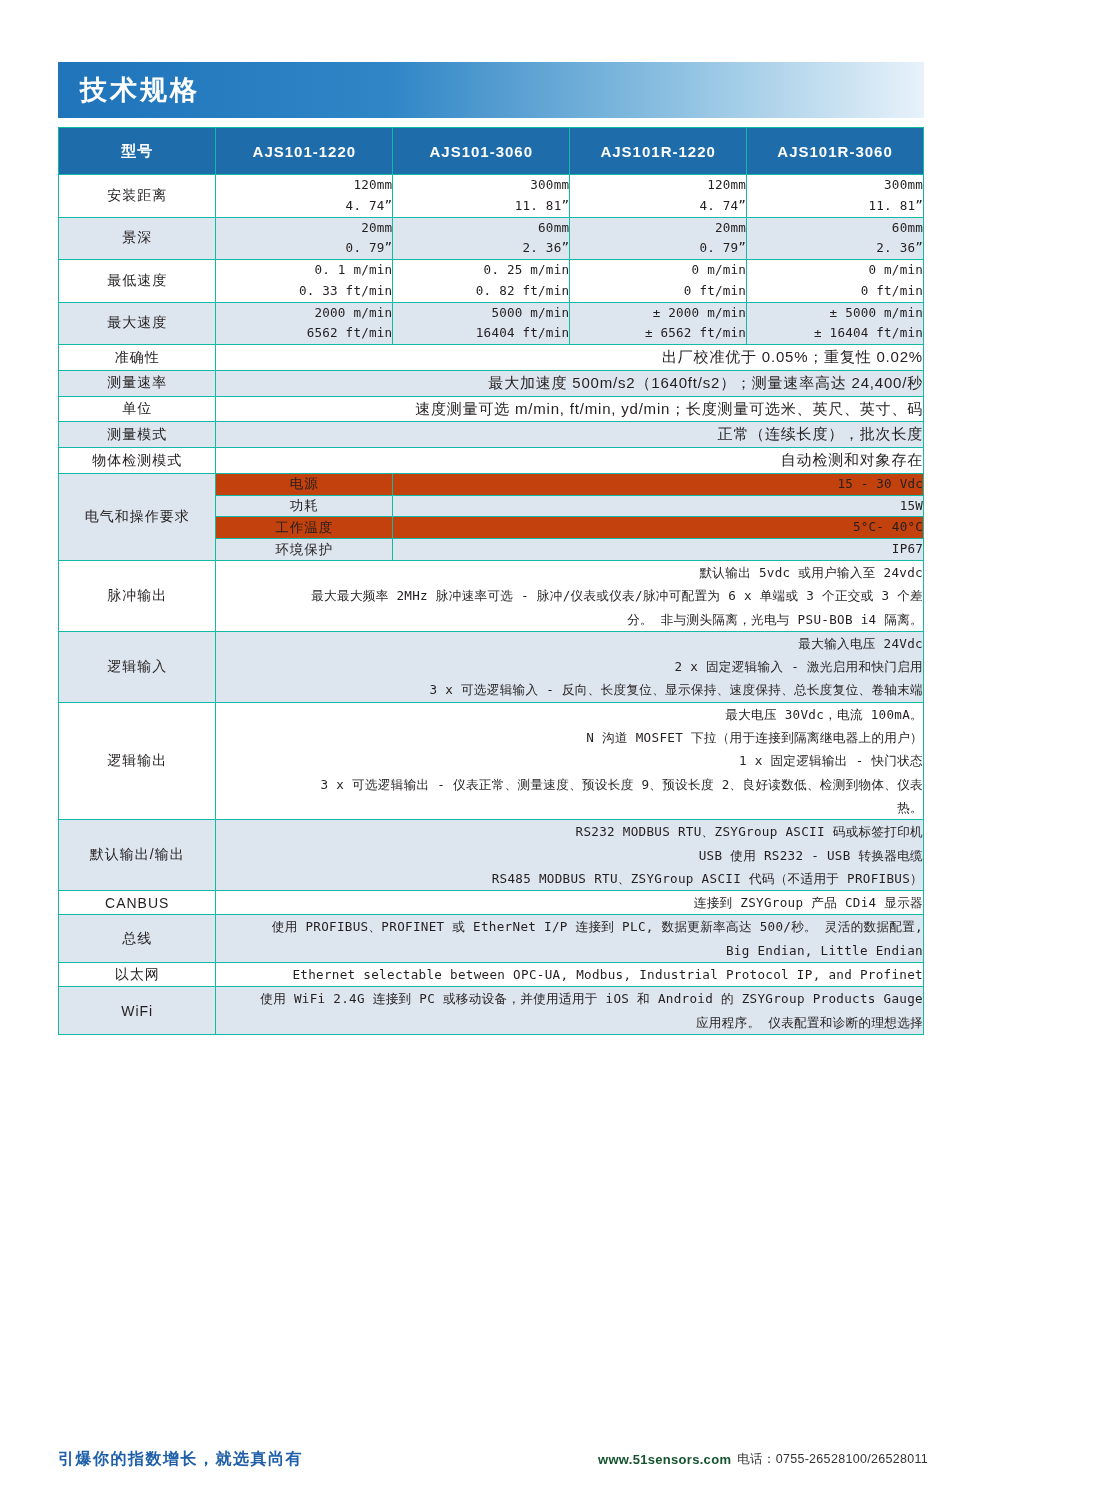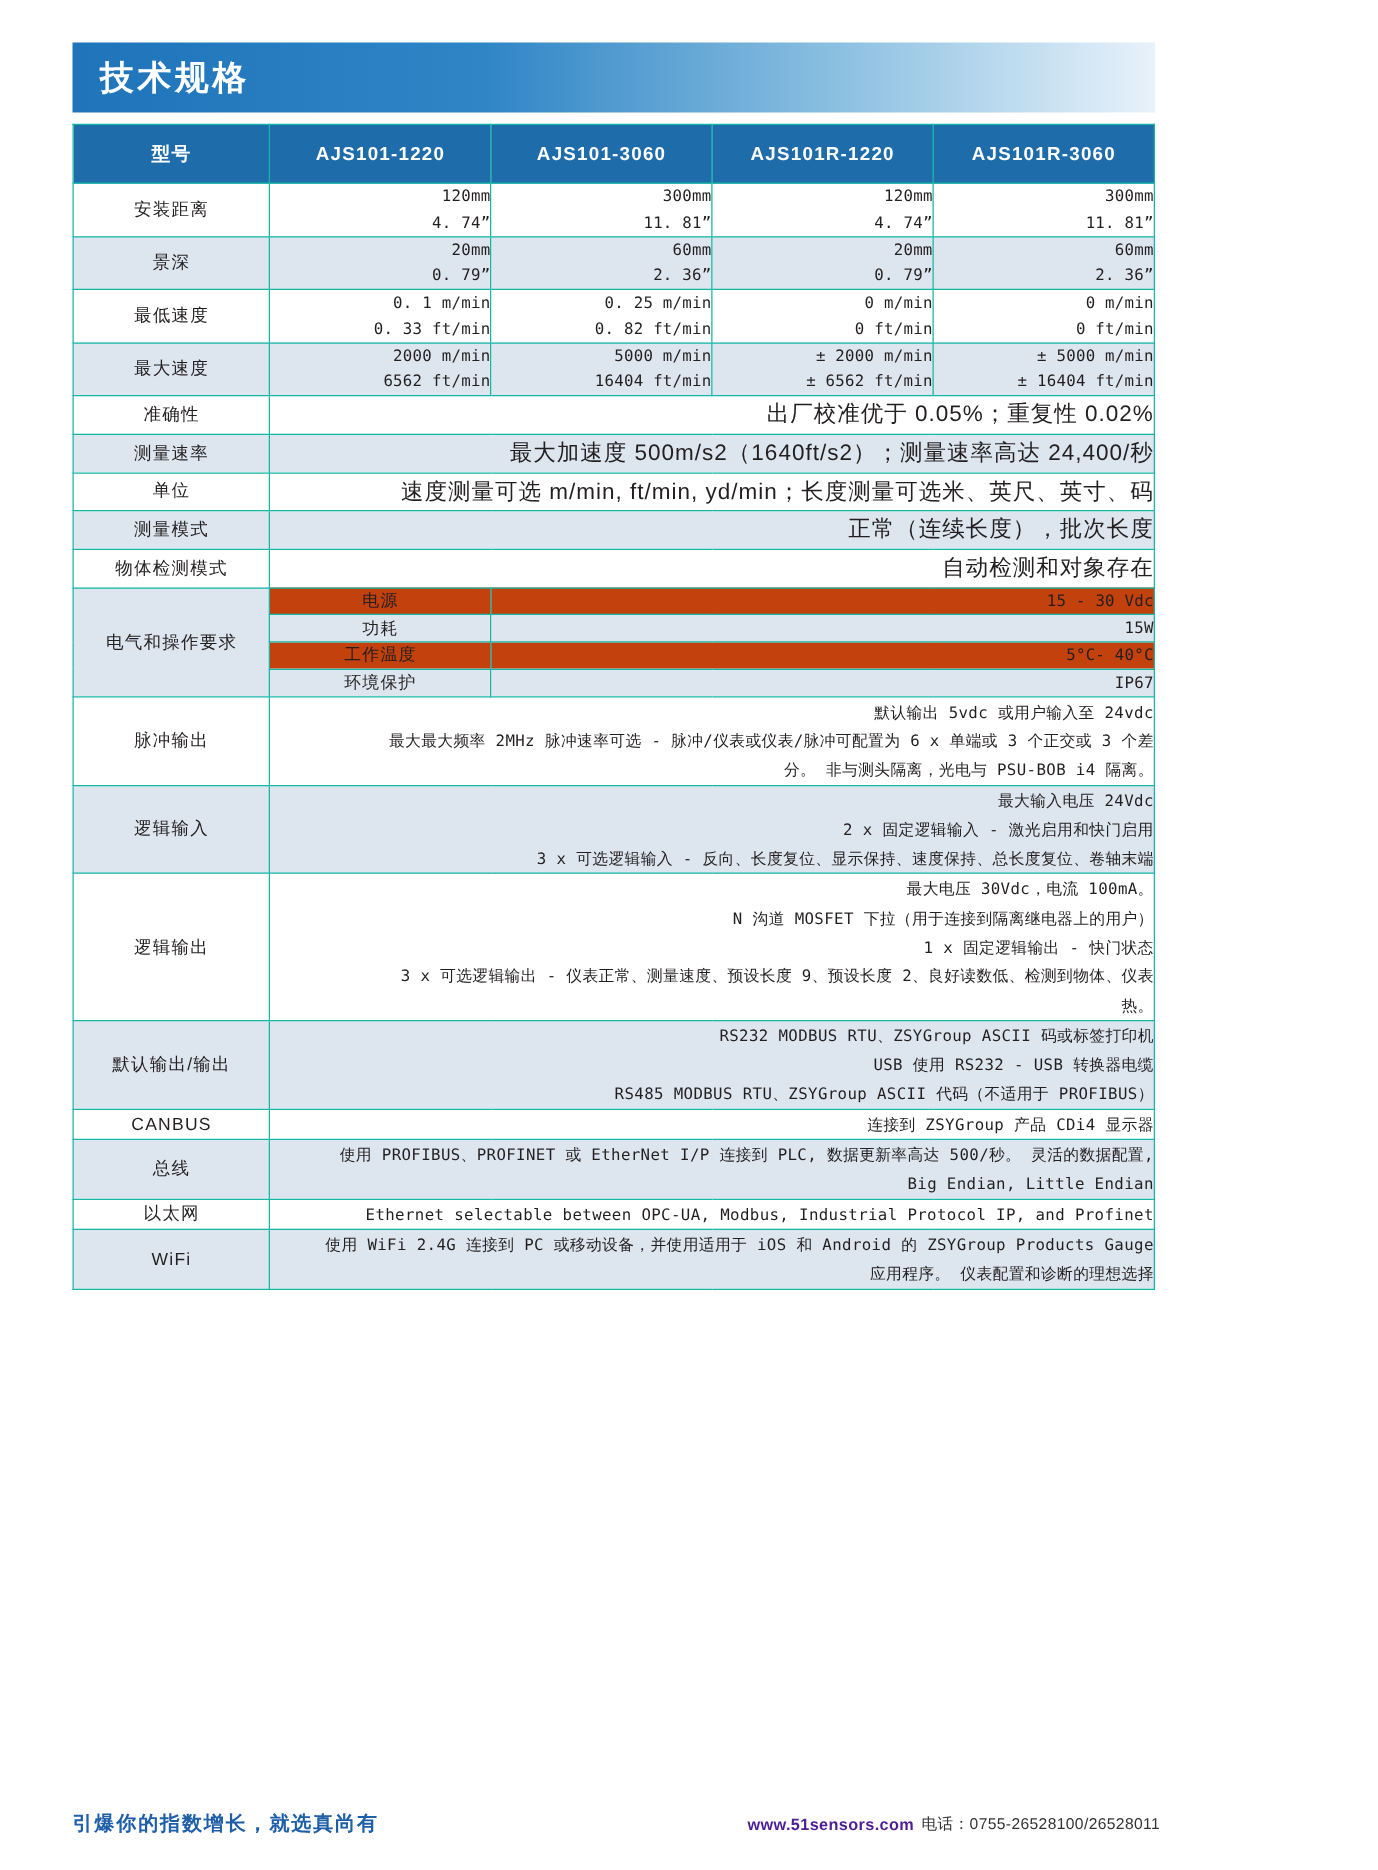--- a/index.html
+++ b/index.html
@@ -13,21 +13,21 @@
     font-family: "Liberation Sans", sans-serif;
     color: #231f20;
     position: relative;
     overflow: hidden;
   }
   .page {
     position: relative;
     width: 982px;
     height: 1496px;
     box-sizing: border-box;
-    padding: 34px 58px 0 58px;
+    padding: 62px 58px 0 58px;
   }
   
   .title-banner {
     height: 56px;
     background: linear-gradient(to right, #1f74ba 0%, #2f85c6 38%, #8fc2e2 72%, #e8f2fa 100%);
     display: flex;
     align-items: center;
     padding-left: 22px;
     box-sizing: border-box;
   }
@@ -73,21 +73,21 @@
     text-align: right;
     padding: 7px 10px;
     line-height: 1.65;
     font-family: "DejaVu Sans Mono", monospace;
     font-size: 12.6px;
     letter-spacing: 0.2px;
     color: #231f20;
   }
   .val.cjk {
     font-family: "Liberation Sans", sans-serif;
-    font-size: 18px;
+    font-size: 15px;
     letter-spacing: 0.8px;
   }
   .val.mixed {
     font-family: "DejaVu Sans Mono", monospace;
     font-size: 12.6px;
     letter-spacing: 0.3px;
     line-height: 1.85;
   }
   .rowA { background: #ffffff; }
   .rowB { background: #dde5ee; }
@@ -113,21 +113,21 @@
   }
   .footer-right {
     font-size: 12.5px;
     color: #333333;
     letter-spacing: 0.3px;
     display: flex;
     align-items: center;
     gap: 6px;
   }
   .footer-right .site {
-    color: #4c1d95;
+    color: #14532d;
     font-weight: bold;
     font-size: 13px;
   }
 </style>
 </head>
 <body>
 
 <div class="page">
 
   <div class="title-banner">

